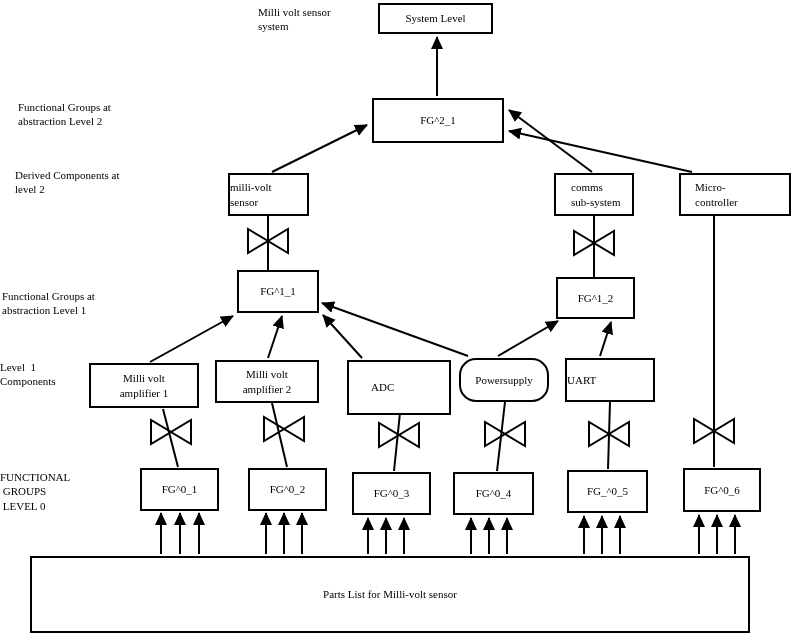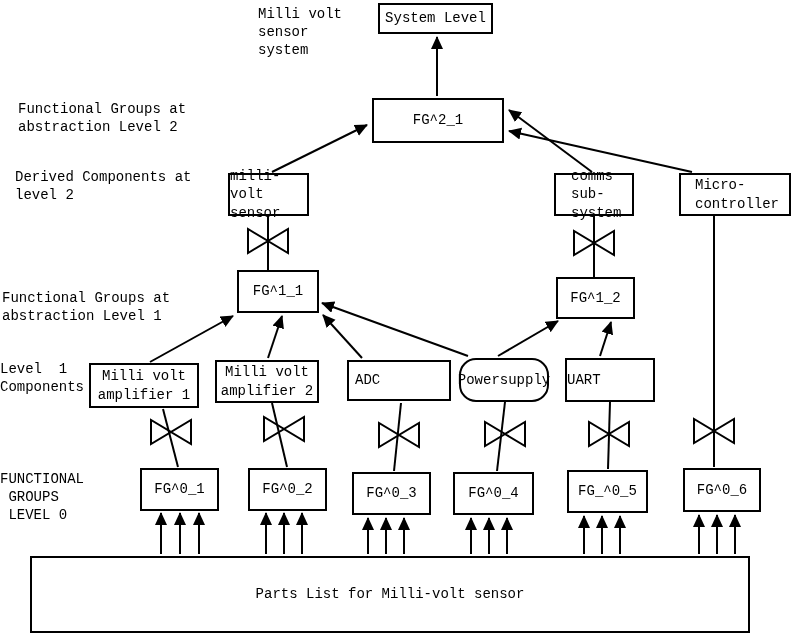--- a/index.html
+++ b/index.html
@@ -1,17 +1,17 @@
 <!DOCTYPE html>
 <html><head>
 <meta charset="utf-8">
 <style>
   html,body{margin:0;padding:0;background:#fff;}
   .stage{position:relative;width:793px;height:638px;background:#ffffff;
-         font-family:Liberation Mono, monospace;font-size:14px;color:#000;overflow:hidden;}
+         font-family:Liberation Serif, serif;font-size:11px;color:#000;overflow:hidden;}
   .wires{position:absolute;left:0;top:0;width:793px;height:638px;}
   .box{position:absolute;box-sizing:border-box;border:2px solid #000;background:#fff;
        display:flex;align-items:center;white-space:pre-wrap;line-height:1.3;}
   .box.center{justify-content:center;text-align:center;}
   .label{position:absolute;white-space:pre-wrap;line-height:1.3;}
 </style>
 </head>
 <body>
 
 <div class="stage">
@@ -95,21 +95,21 @@
   <div class="box" style="left:554px;top:173px;width:80px;height:43px;padding-left:15px;">comms
 sub-system</div>
   <div class="box" style="left:679px;top:173px;width:112px;height:43px;padding-left:14px;">Micro-
 controller</div>
   <div class="box center" style="left:237px;top:270px;width:82px;height:43px;">FG^1_1</div>
   <div class="box center" style="left:556px;top:277px;width:79px;height:42px;">FG^1_2</div>
   <div class="box center" style="left:89px;top:363px;width:110px;height:45px;">Milli volt
 amplifier 1</div>
   <div class="box center" style="left:215px;top:360px;width:104px;height:43px;">Milli volt
 amplifier 2</div>
-  <div class="box" style="left:347px;top:360px;width:104px;height:41px;padding-left:6px;">ADC</div>
+  <div class="box" style="left:347px;top:360px;width:104px;height:55px;padding-left:22px;">ADC</div>
   <div class="box center" style="left:459px;top:358px;width:90px;height:44px;border-radius:17px;">Powersupply</div>
   <div class="box" style="left:565px;top:358px;width:90px;height:44px;">UART</div>
   <div class="box center" style="left:140px;top:468px;width:79px;height:43px;">FG^0_1</div>
   <div class="box center" style="left:248px;top:468px;width:79px;height:43px;">FG^0_2</div>
   <div class="box center" style="left:352px;top:472px;width:79px;height:43px;">FG^0_3</div>
   <div class="box center" style="left:453px;top:472px;width:81px;height:43px;">FG^0_4</div>
   <div class="box center" style="left:567px;top:470px;width:81px;height:43px;">FG_^0_5</div>
   <div class="box center" style="left:683px;top:468px;width:78px;height:44px;">FG^0_6</div>
   <div class="box center" style="left:30px;top:556px;width:720px;height:77px;">Parts List for Milli-volt sensor</div>
 

